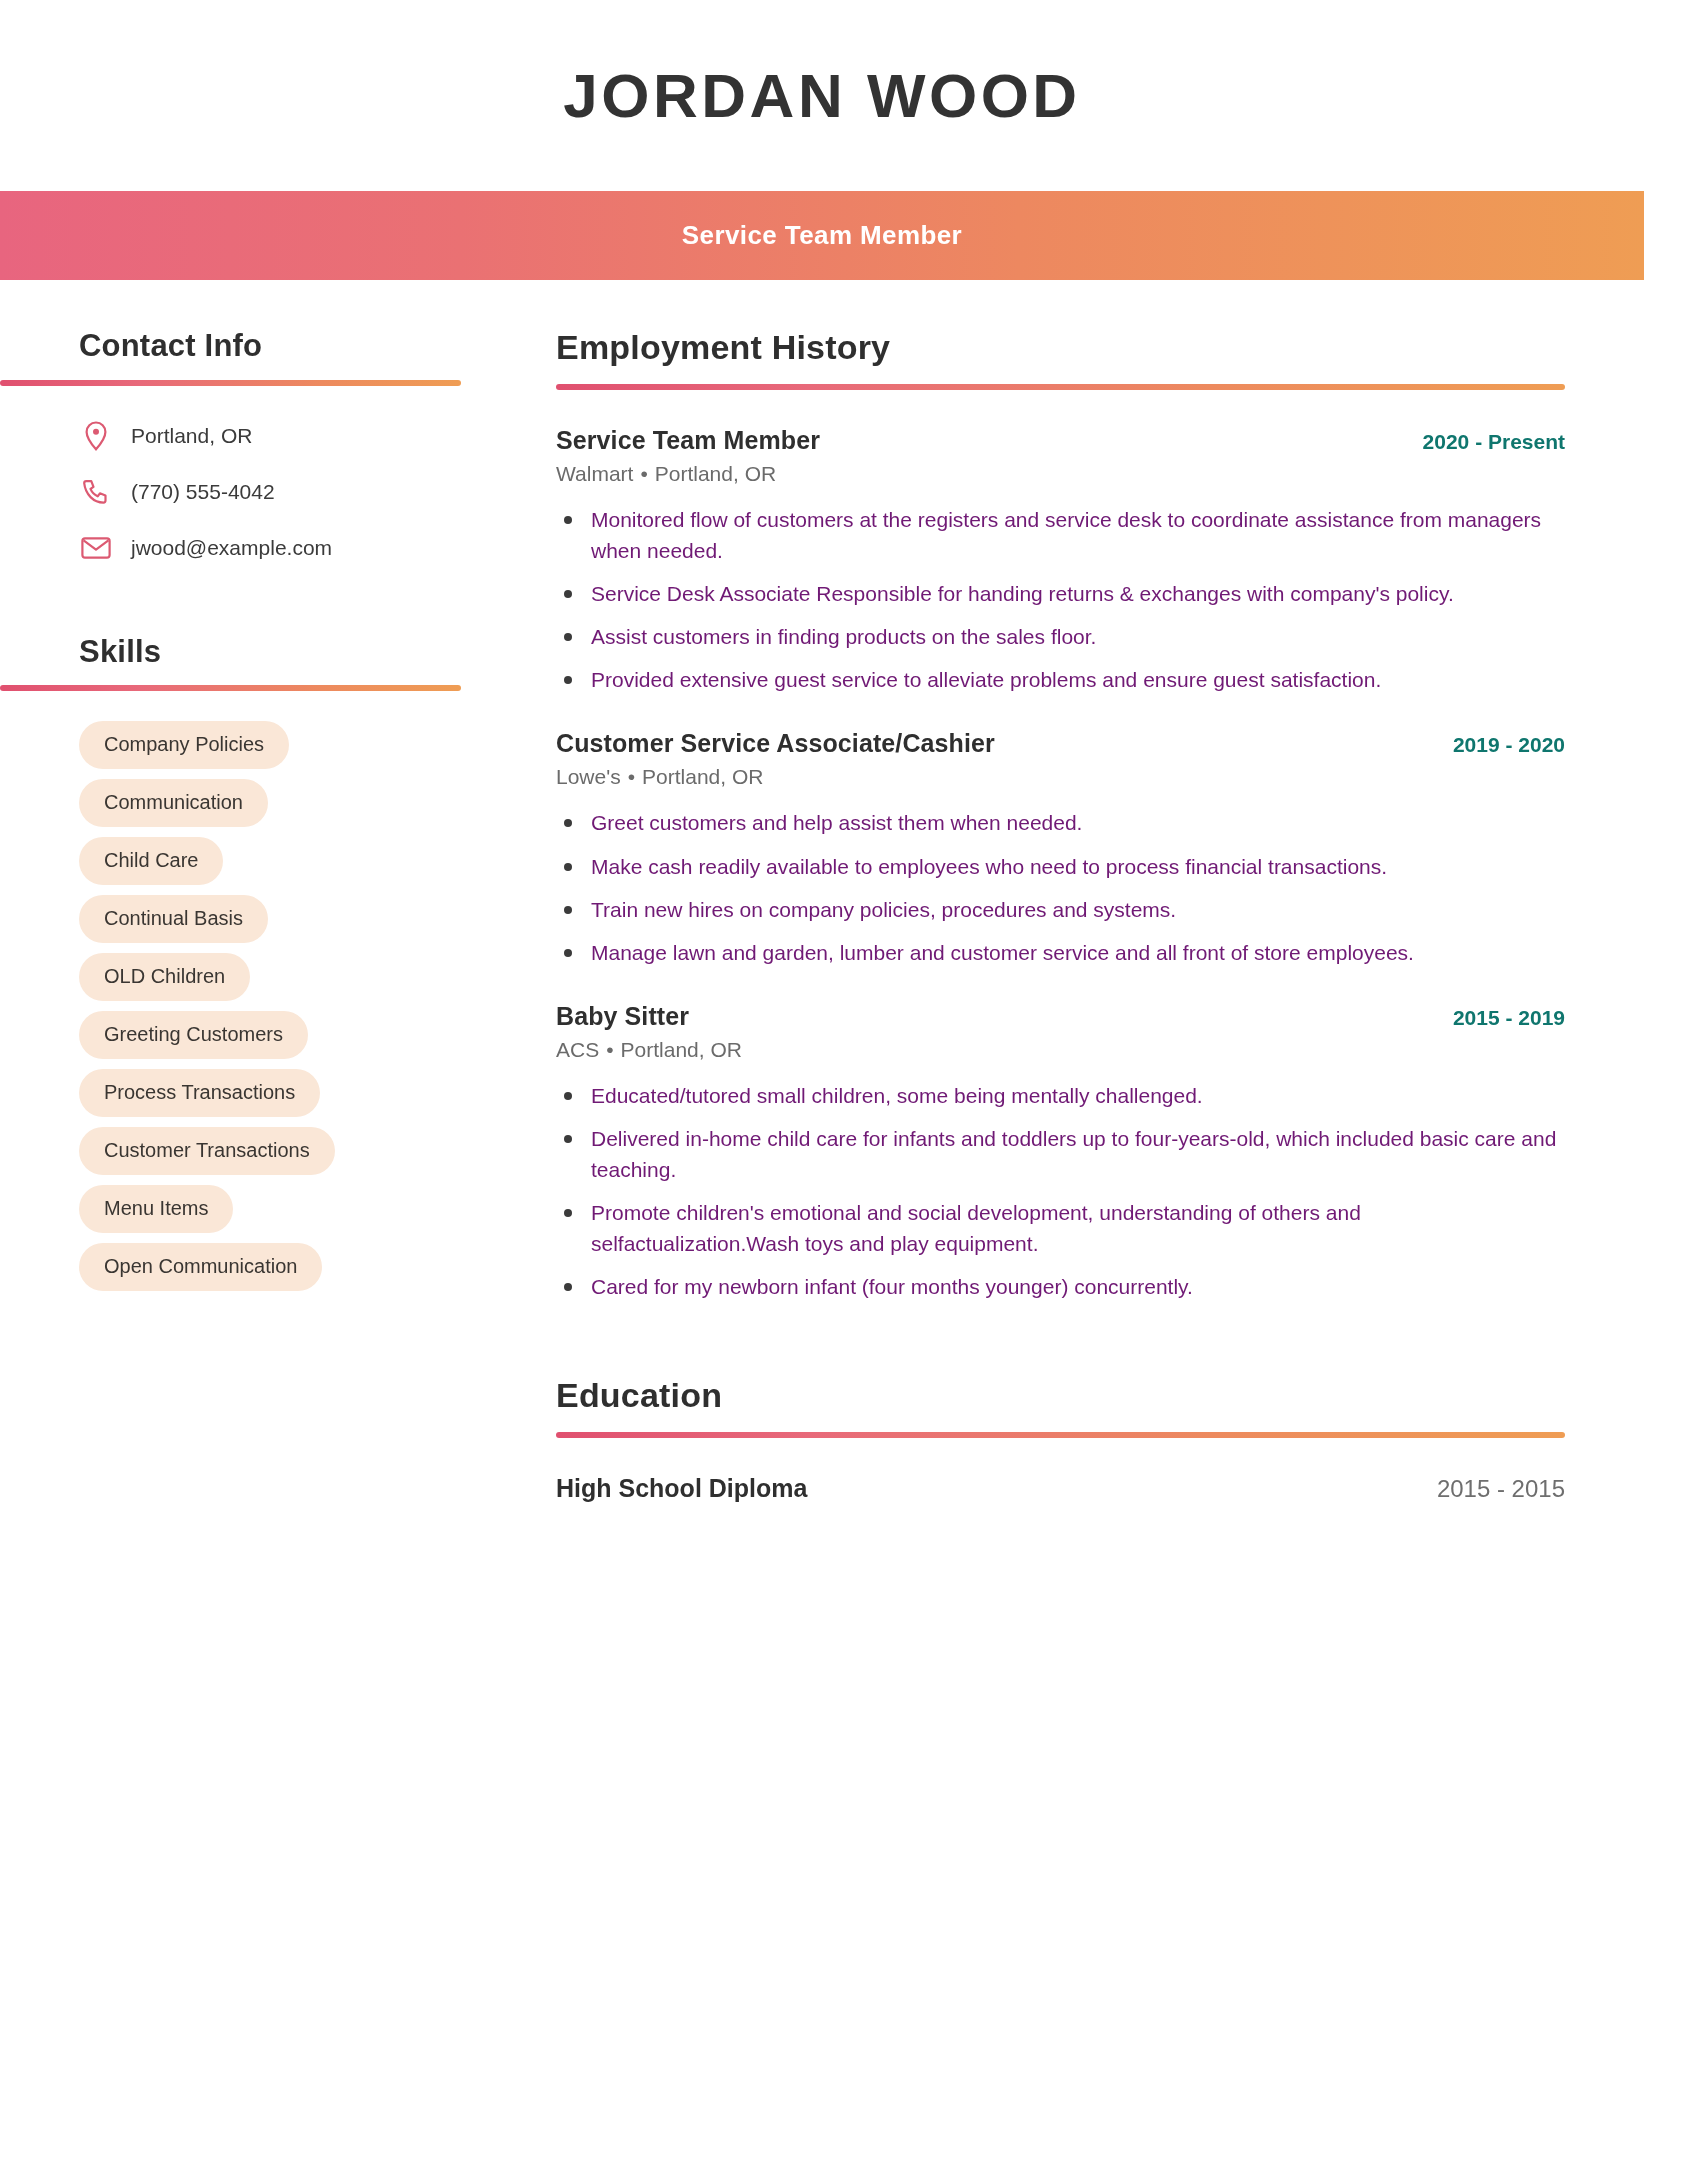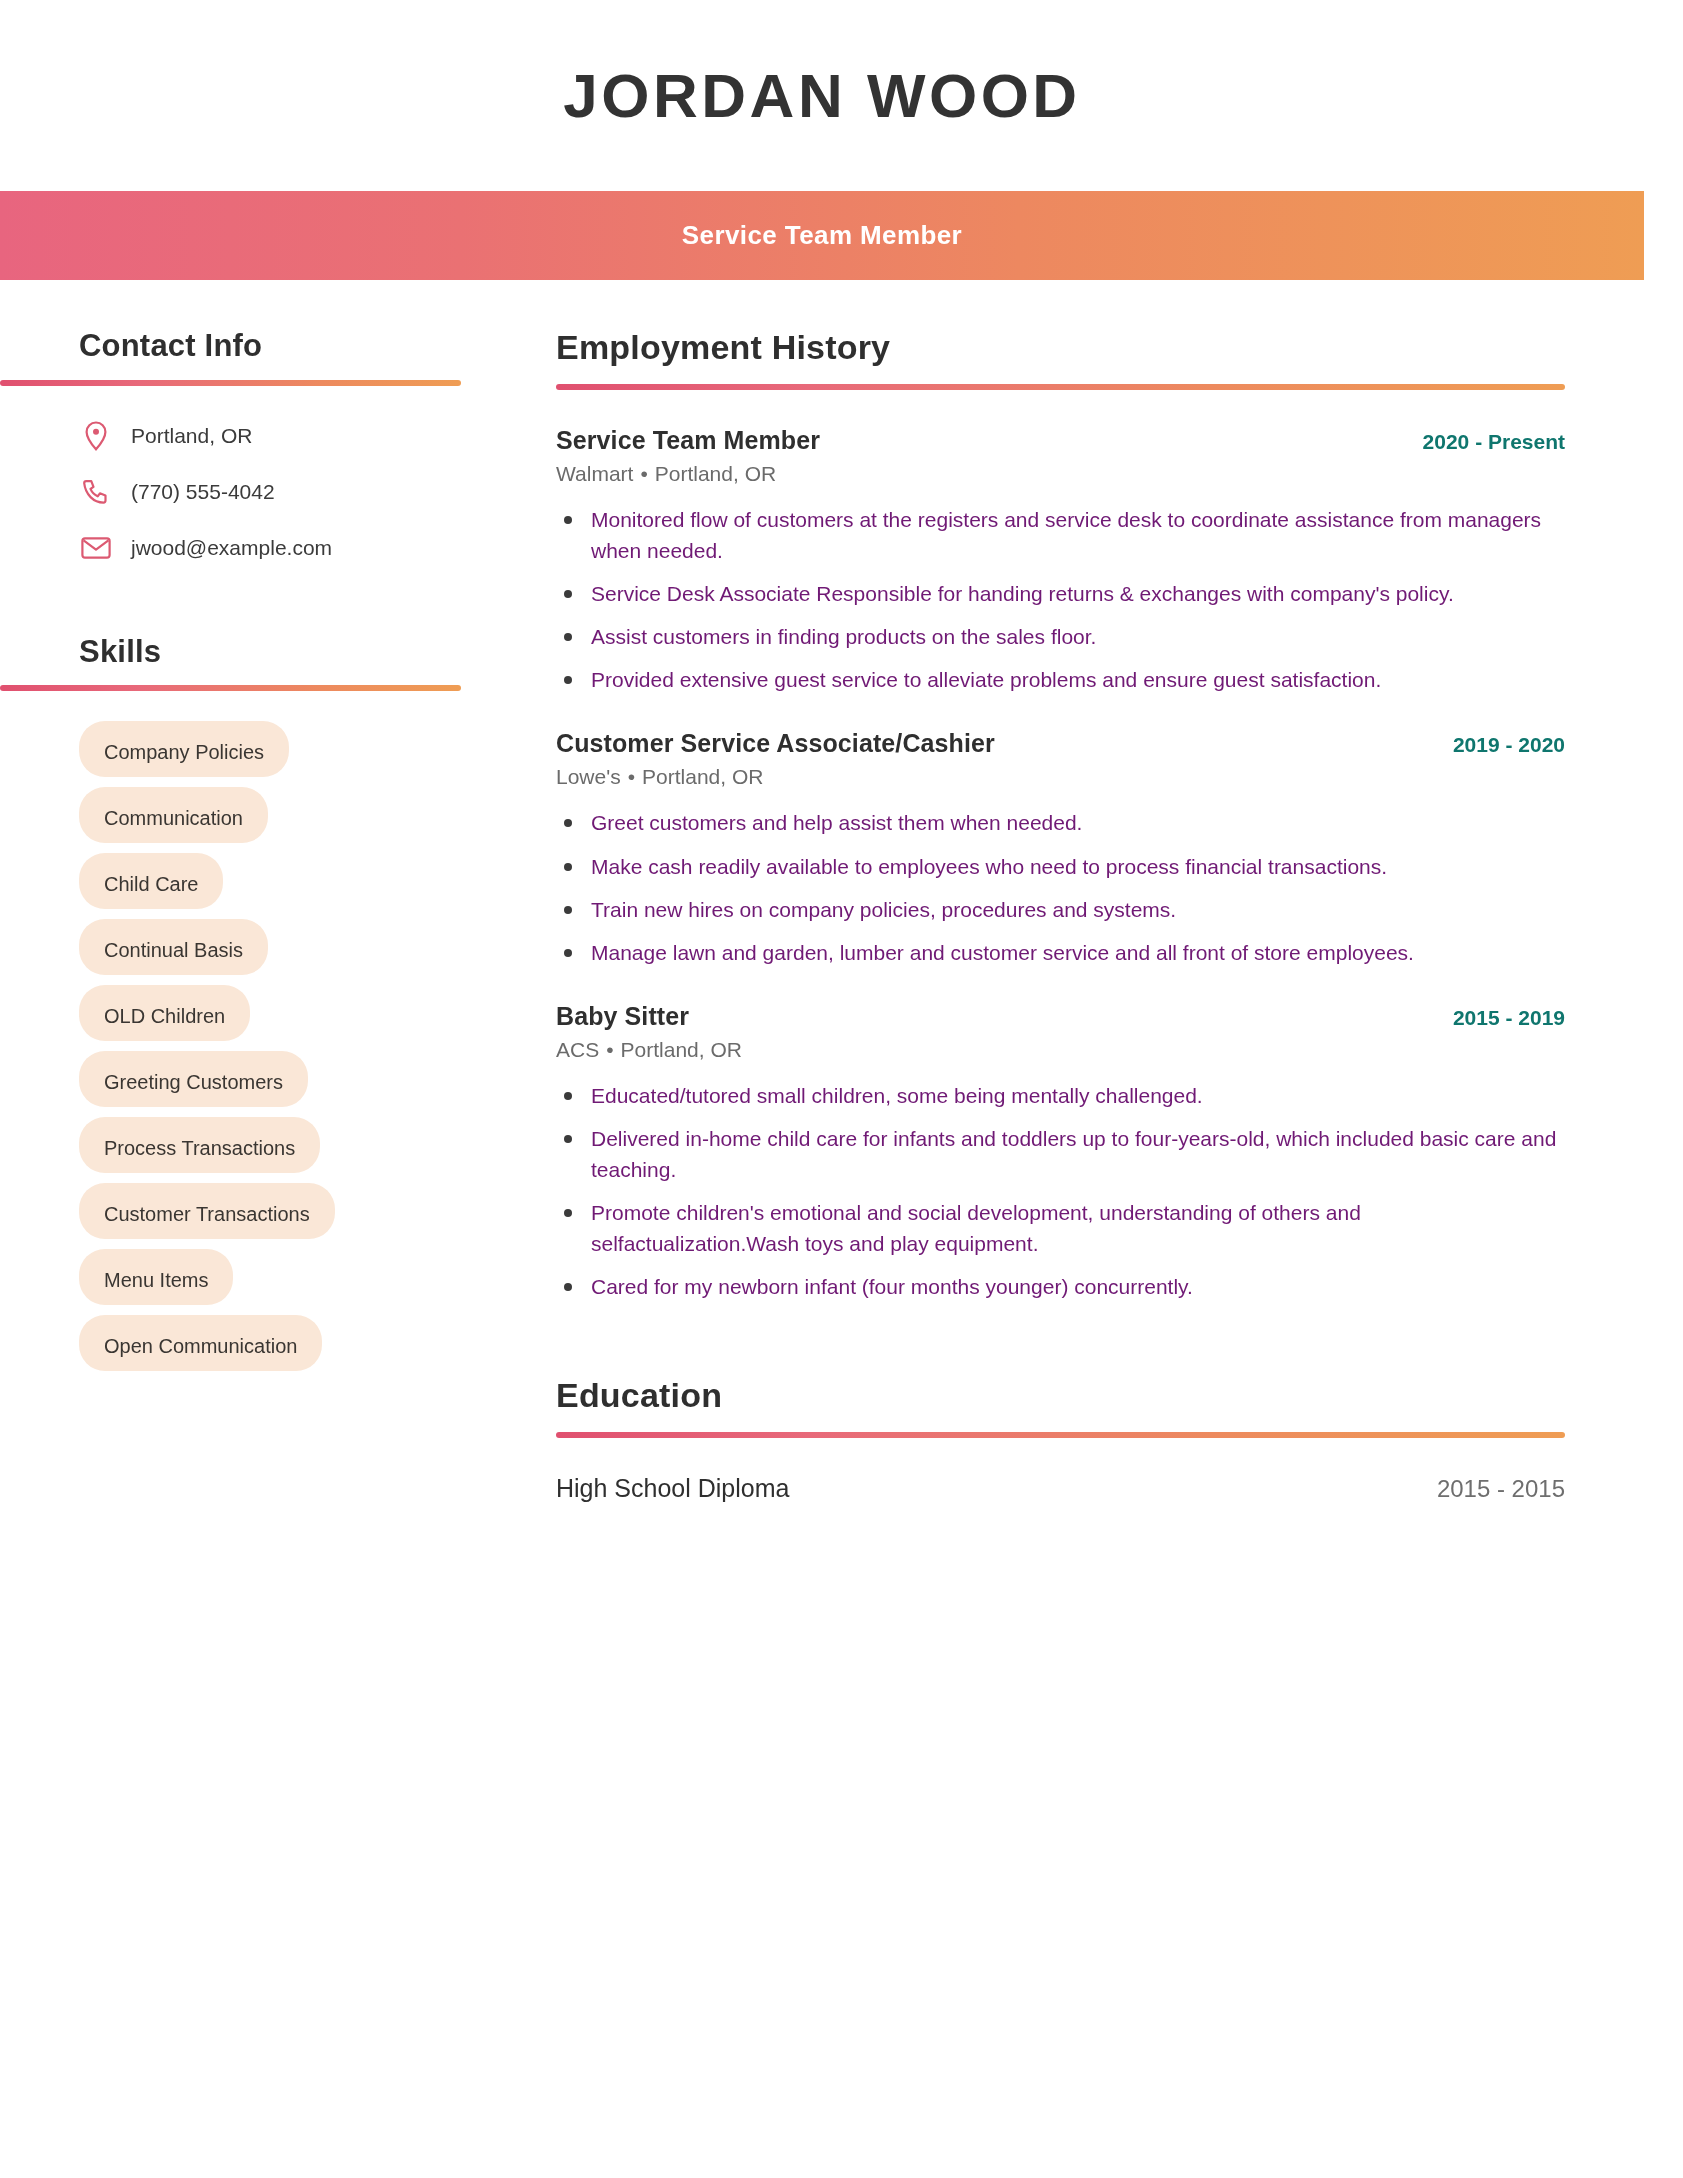--- a/index.html
+++ b/index.html
@@ -132,21 +132,21 @@
   .skill-list {
     margin-top: 30px;
     padding-left: 79px;
   }
   .skill-chip {
     display: inline-block;
     background: #fae7d7;
     color: #3a3632;
     font-size: 20px;
     line-height: 1;
-    padding: 21px 25px 15px 25px;
+    padding: 13px 25px 15px 25px;
     border-radius: 26px;
     margin-bottom: 10px;
   }
   .skill-row { display: block; }
 
   
   .entries { margin-top: 36px; }
   .entry { margin-bottom: 34px; }
   .entry-head {
     display: flex;
@@ -204,21 +204,21 @@
   
   .education-block { margin-top: 74px; }
   .edu-entry { margin-top: 36px; }
   .edu-head {
     display: flex;
     align-items: baseline;
     justify-content: space-between;
   }
   .edu-degree {
     font-size: 25px;
-    font-weight: 400;
+    font-weight: 700;
     color: #2f2f2f;
     text-align: right;
   }
   .edu-dates {
     font-size: 24px;
     color: #6e6e6e;
     white-space: nowrap;
   }
 </style>
 </head>

